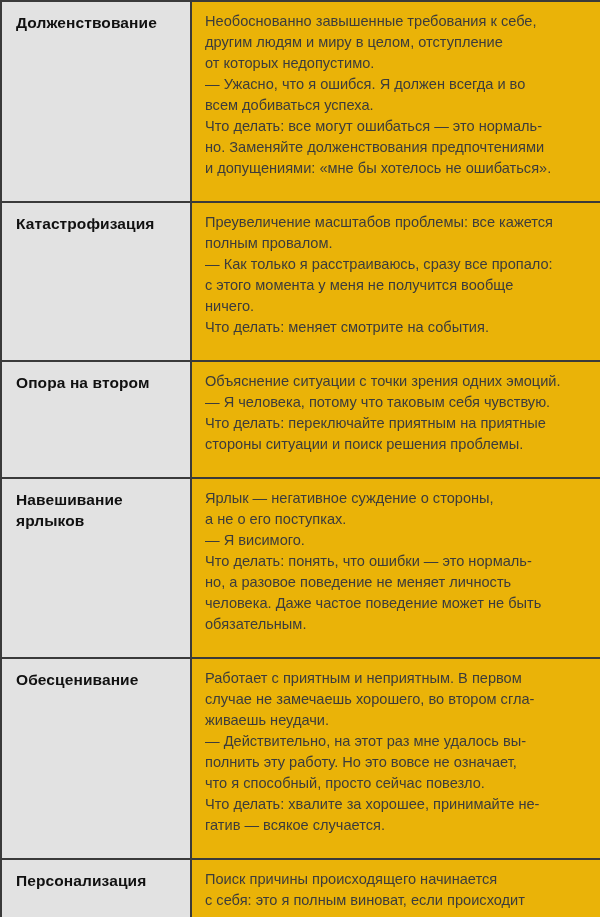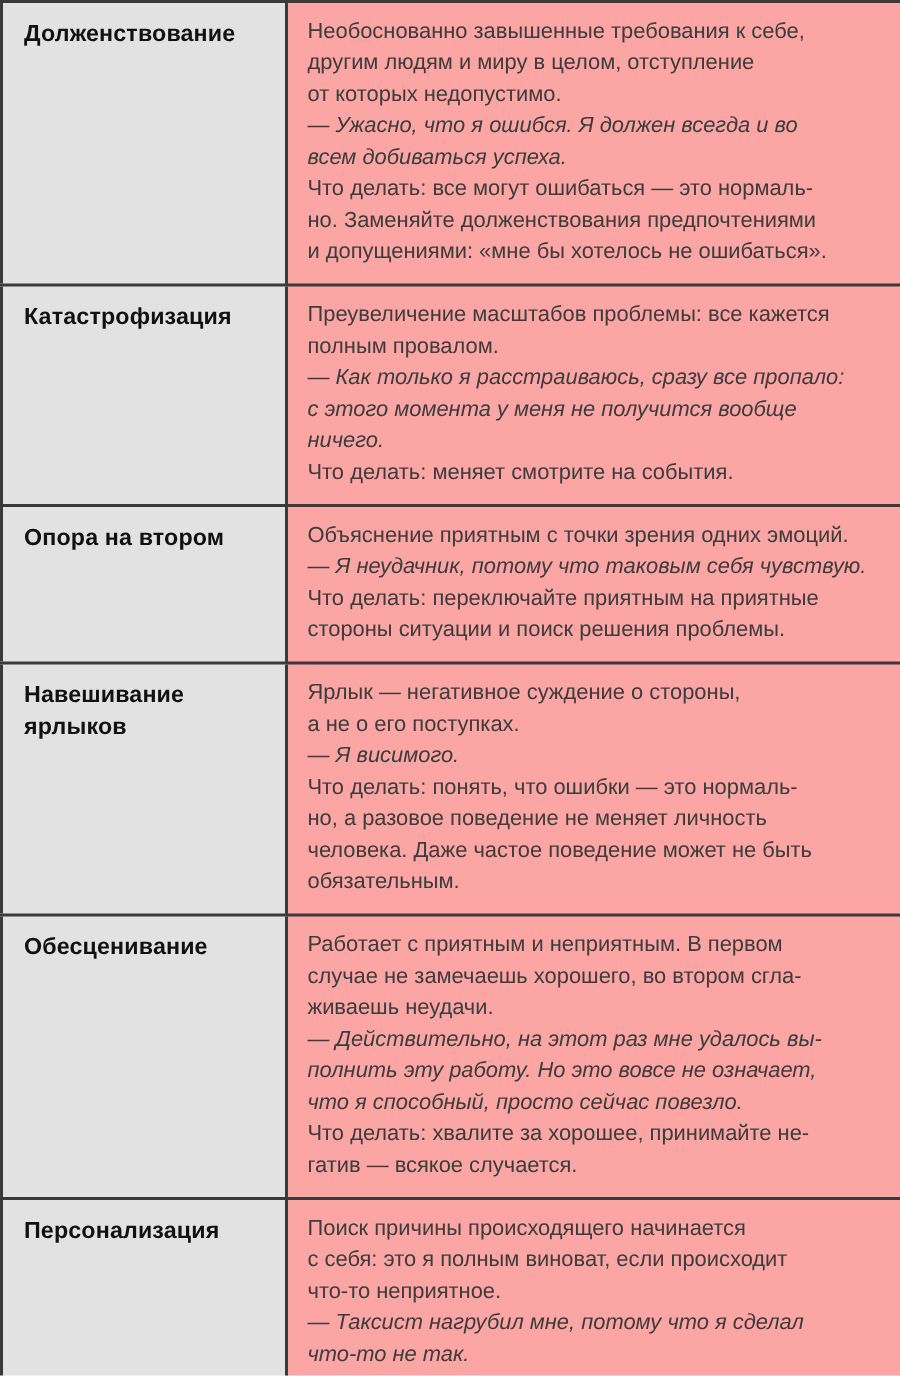--- a/index.html
+++ b/index.html
@@ -51,37 +51,36 @@
   .term-label {
     font-weight: bold;
     font-size: 15.5px;
     line-height: 1.33;
     color: #111111;
     letter-spacing: 0.1px;
   }
 
   td.desc-cell {
     width: 410px;
-    background: #fca5a5;
+    background: #eab308;
     vertical-align: top;
-    padding: 9px 11px 10px 13px;
+    padding: 9px 11px 22px 13px;
     box-sizing: border-box;
   }
 
   .desc-block p {
     margin: 0;
     font-size: 14.6px;
     line-height: 1.44;
     color: #3c3c3c;
     text-align: left;
     white-space: pre-line;
   }
 
   .desc-block p.quote {
-    font-style: italic;
     color: #3c3c3c;
   }
 </style>
 </head>
 <body>
 
 <div class="table-wrap">
   <table class="cd-table">
     <tbody>
 
@@ -118,22 +117,22 @@
           </div>
         </td>
       </tr>
 
       <tr>
         <td class="term-cell">
           <div class="term-label">Опора на втором</div>
         </td>
         <td class="desc-cell">
           <div class="desc-block">
-            <p>Объяснение приятным с точки зрения одних эмоций.</p>
-            <p class="quote">— Я неудачник, потому что таковым себя чувствую.</p>
+            <p>Объяснение ситуации с точки зрения одних эмоций.</p>
+            <p class="quote">— Я человека, потому что таковым себя чувствую.</p>
             <p>Что делать: переключайте приятным на приятные
 стороны ситуации и поиск решения проблемы.</p>
           </div>
         </td>
       </tr>
 
       <tr>
         <td class="term-cell">
           <div class="term-label">Навешивание ярлыков</div>
         </td>

